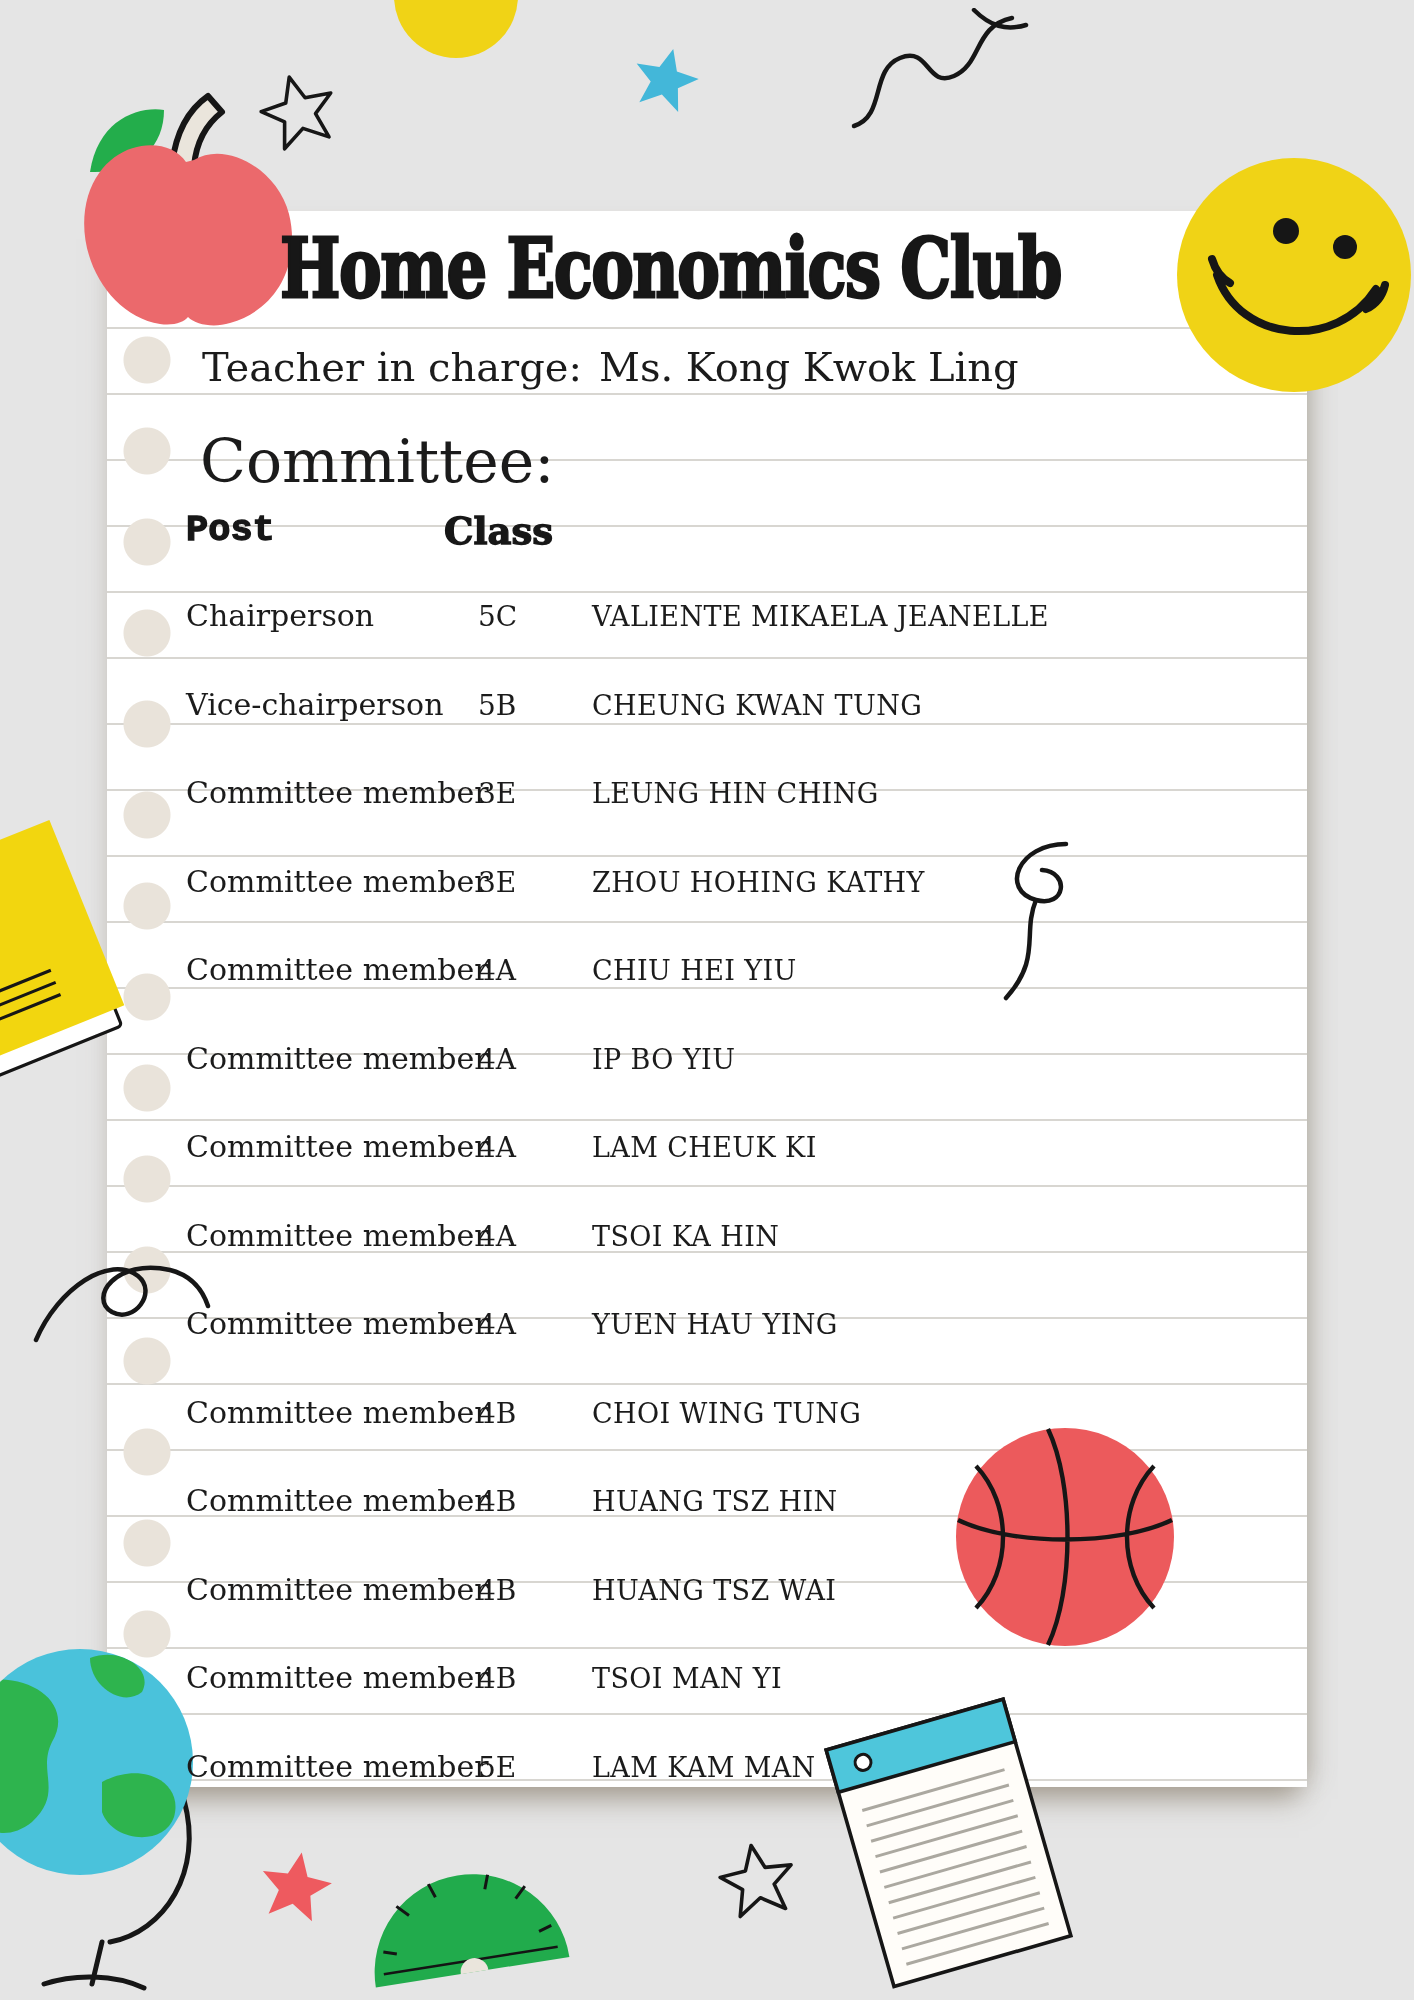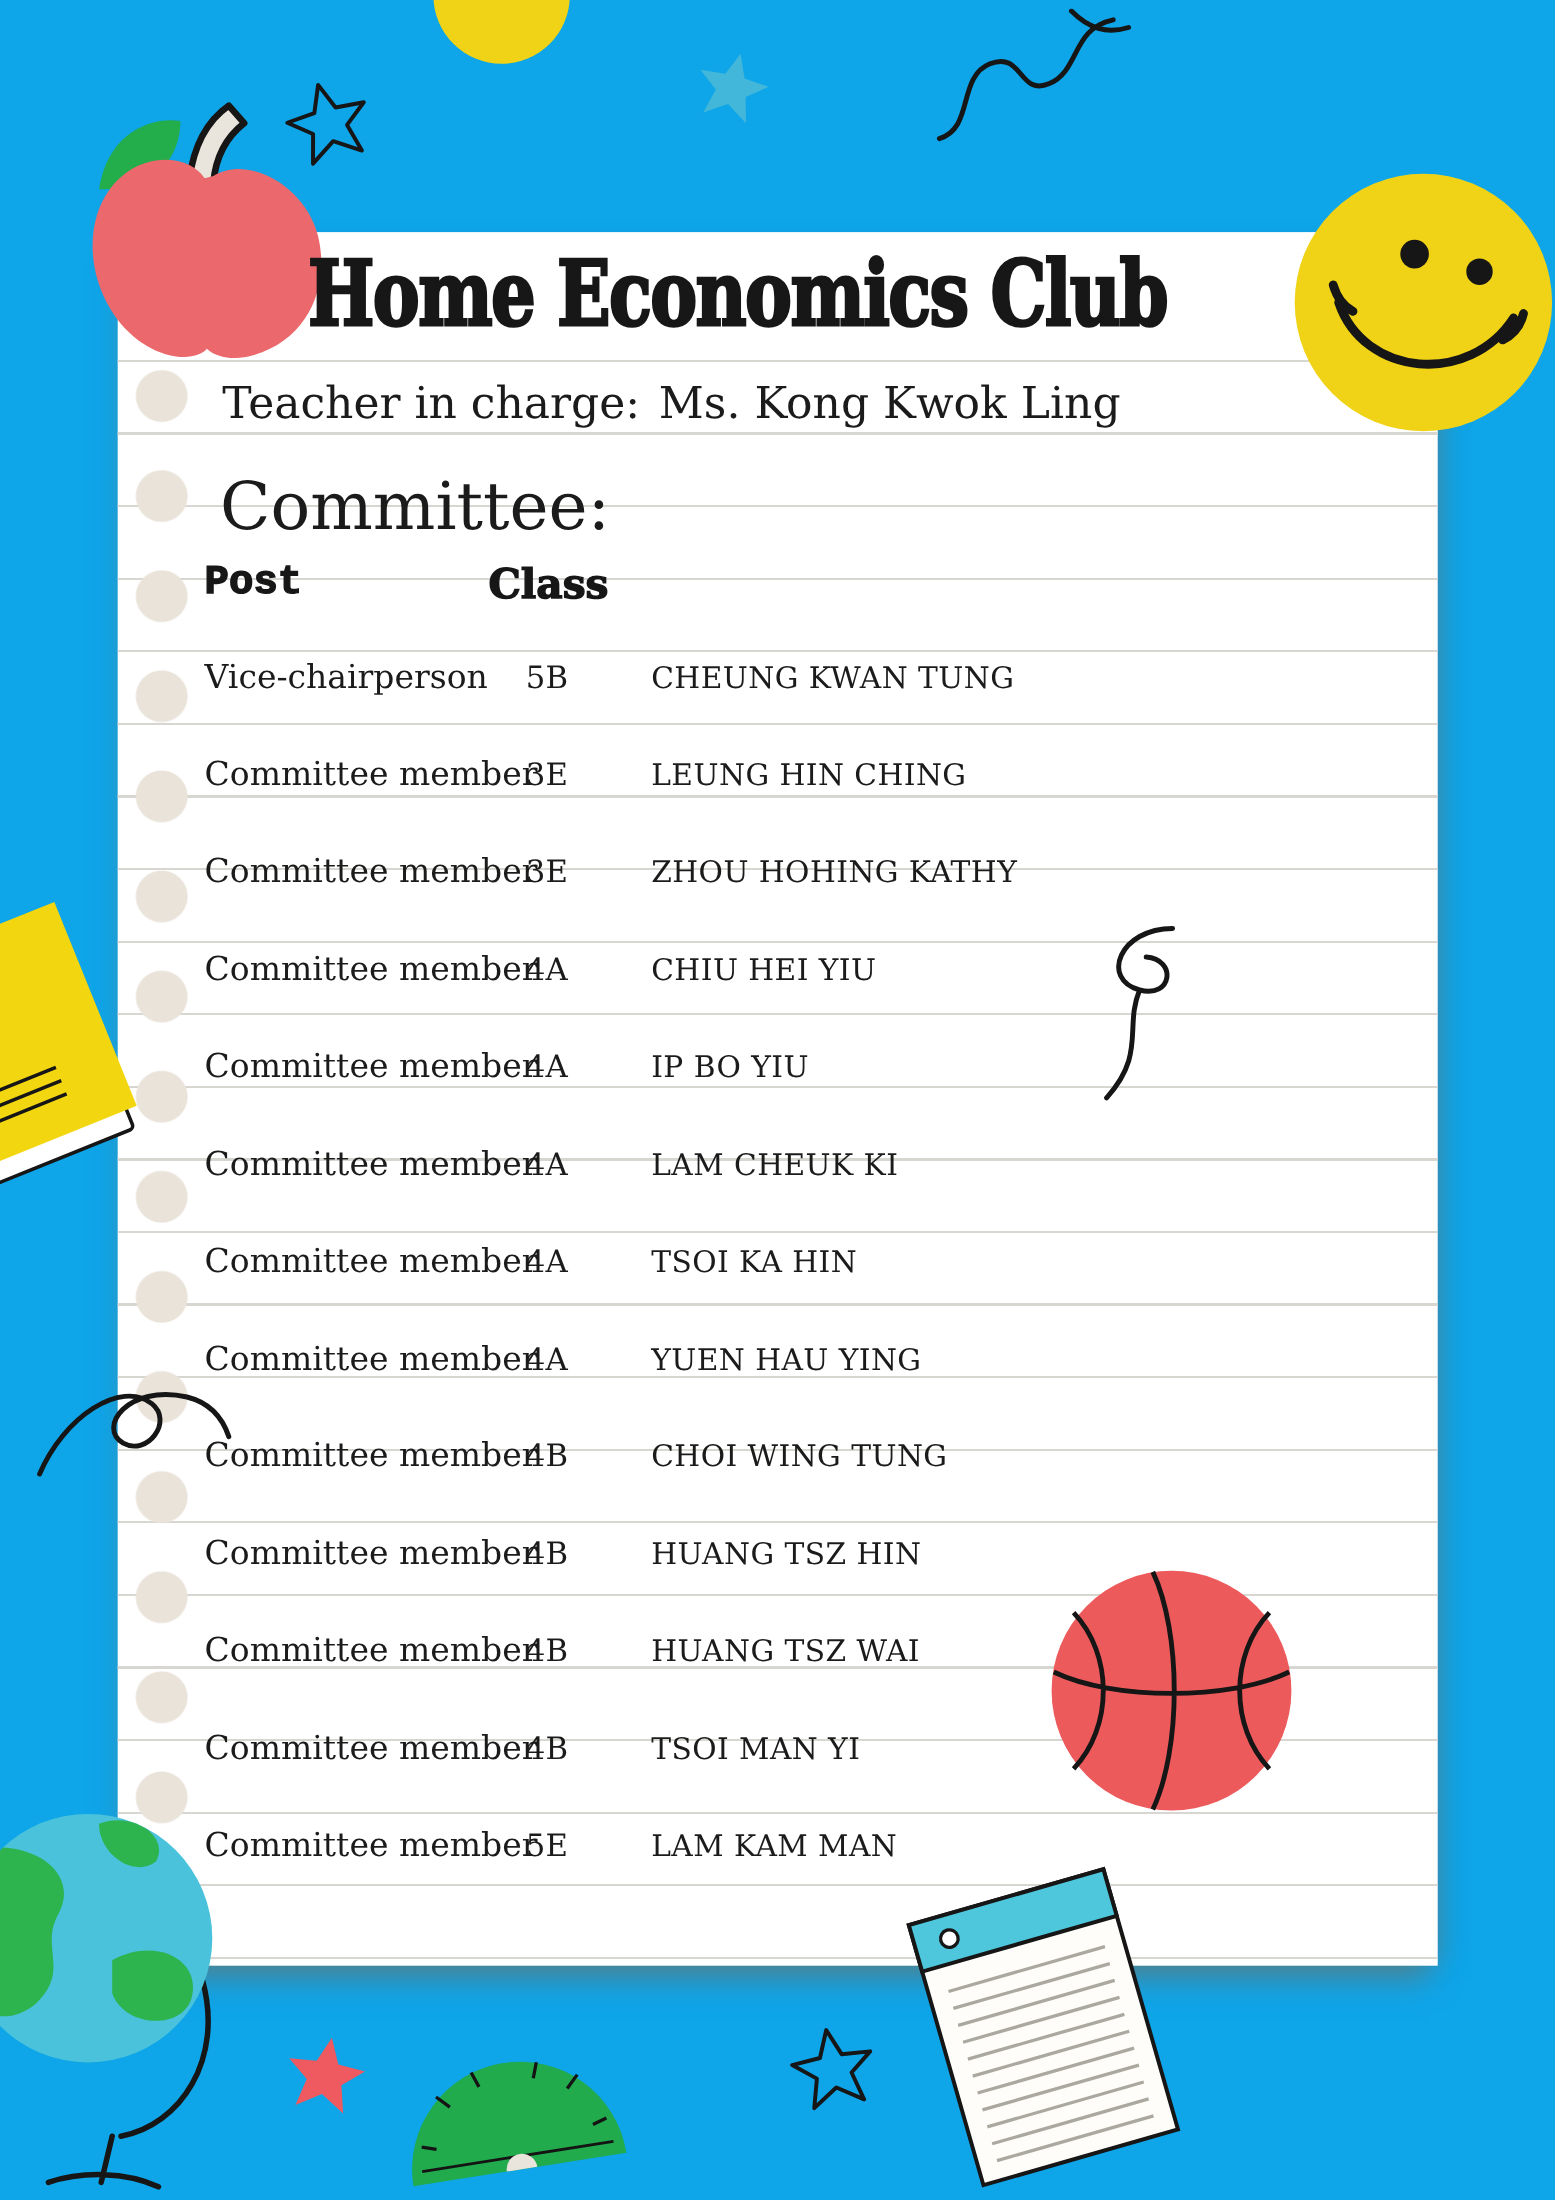--- a/index.html
+++ b/index.html
@@ -1,18 +1,18 @@
 <!DOCTYPE html>
 <html><head>
 <meta charset="utf-8">
 <style>
   html,body { margin:0; padding:0; background:#cfcac1; }
   .page {
     position:relative; width:1414px; height:2000px;
-    background:#0ea5e9; overflow:hidden;
+    background:#e5e5e5; overflow:hidden;
     font-family:"DejaVu Serif", serif; color:#1b1b1b;
   }
   .paper {
     position:absolute; left:107px; top:211px; width:1200px; height:1576px;
     background:#ffffff;
     box-shadow: 0 20px 26px -8px rgba(120,108,88,0.55), 18px 8px 24px -14px rgba(120,108,88,0.30);
   }
   .rules {
     position:absolute; left:107px; top:327px; width:1200px; height:1455px;
     background: repeating-linear-gradient(to bottom, #D8D6D1 0 2px, transparent 2px 66px);
@@ -155,20 +155,25 @@
   <div class="teacher">
     <span>Teacher in charge:</span><span class="name">Ms. Kong Kwok Ling</span>
   </div>
 
   <div class="committee">Committee:</div>
 
   <div class="th h-post">Post</div>
   <div class="th h-class">Class</div>
 
   <div class="rows">
+  <div class="row">
+    <span class="c-post">Chairperson</span>
+    <span class="c-class">5C</span>
+    <span class="c-name">VALIENTE MIKAELA JEANELLE</span>
+  </div>
 
   <div class="row">
     <span class="c-post">Vice-chairperson</span>
     <span class="c-class">5B</span>
     <span class="c-name">CHEUNG KWAN TUNG</span>
   </div>
 
   <div class="row">
     <span class="c-post">Committee member</span>
     <span class="c-class">3E</span>

